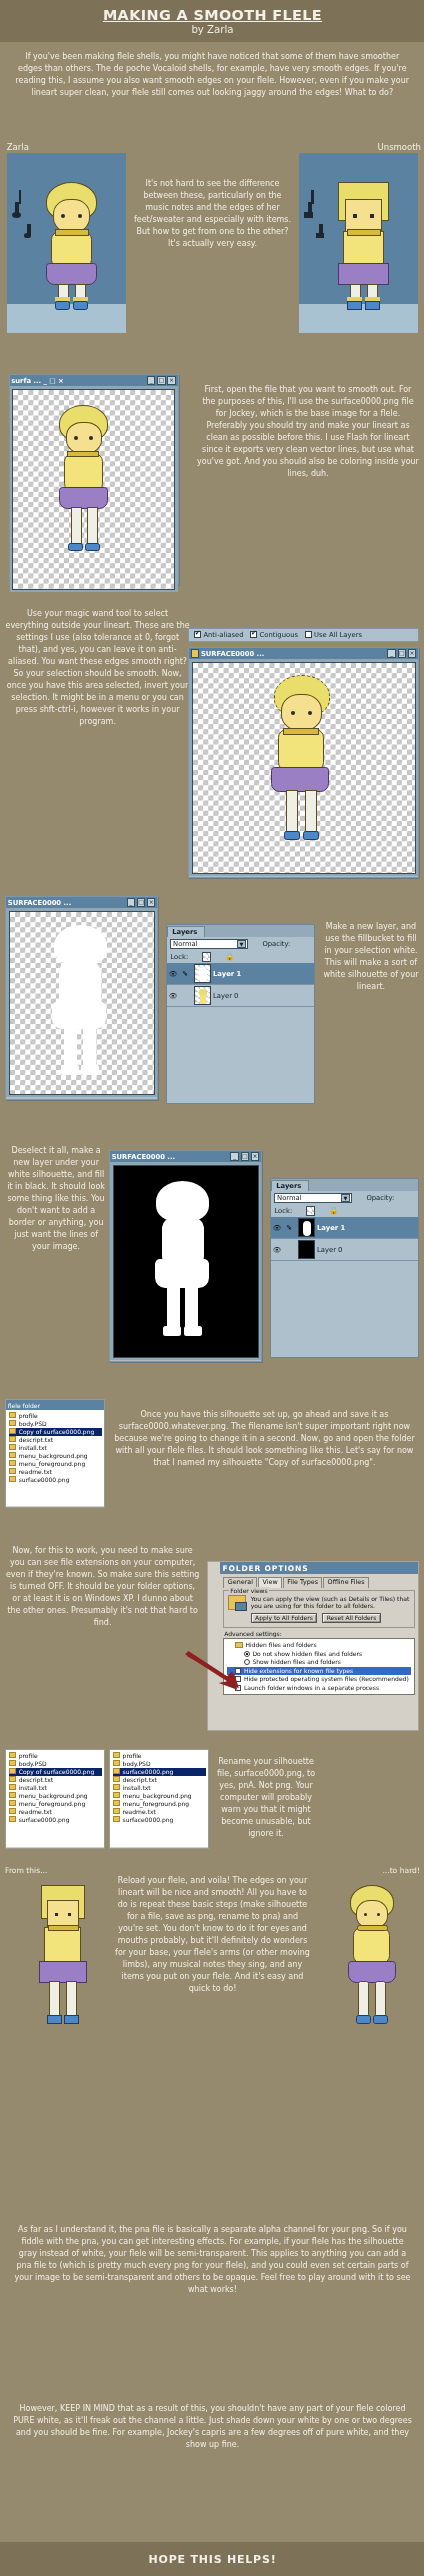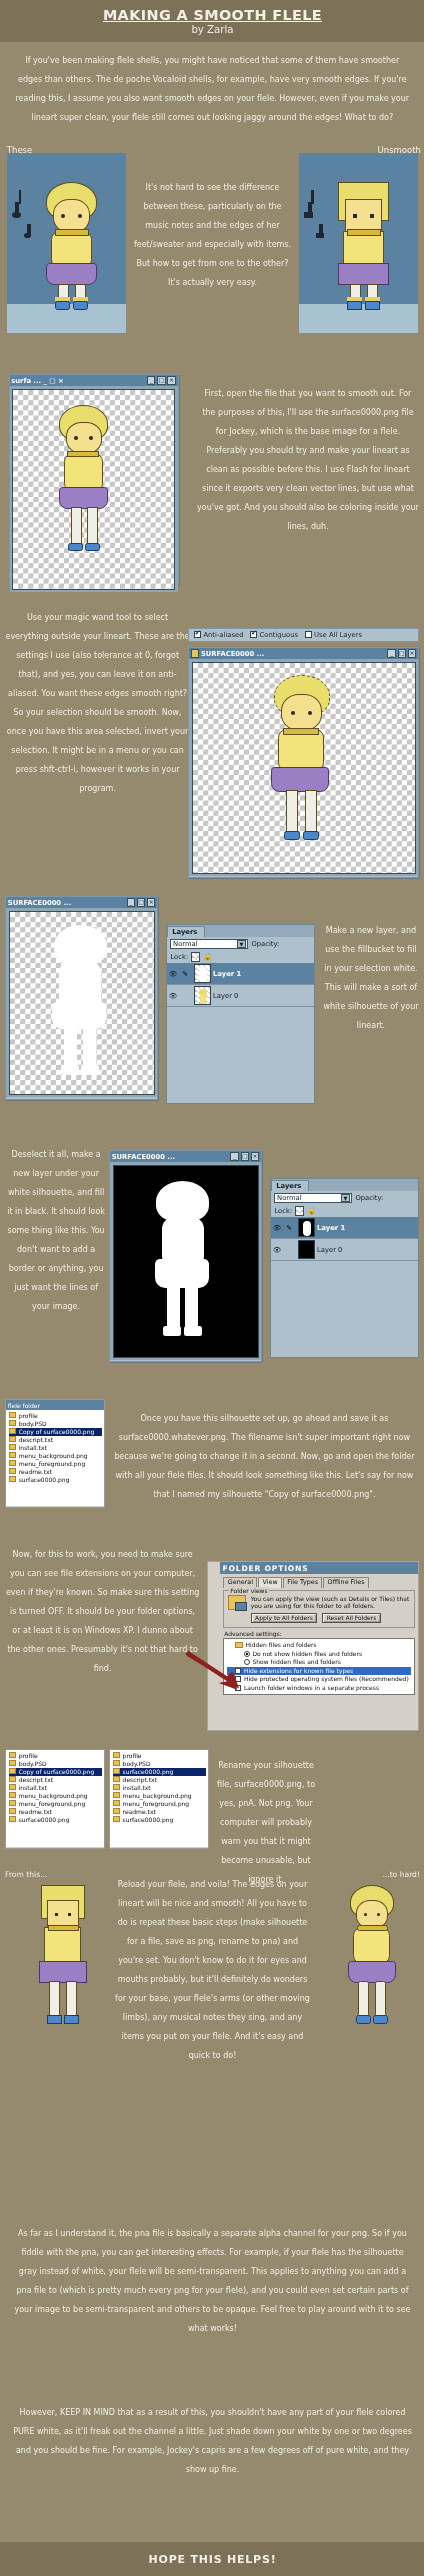--- a/index.html
+++ b/index.html
@@ -22,21 +22,21 @@
   }
   .byline { color:#efece3; font-size:10.2px; margin-top:1.7px; }
   .footer {
     position:absolute; left:0; bottom:0; width:425px; height:34px;
     background:#7d7258; display:flex; align-items:center; justify-content:center;
   }
   .footer span { color:#f3f0e8; font-size:11px; font-weight:bold; letter-spacing:0.8px; }
 
   
   .prose {
-    color:#f2efe6; font-size:8px; line-height:19px; text-align:center;
+    color:#f2efe6; font-size:8px; line-height:12px; text-align:center;
     font-family:"DejaVu Sans", sans-serif;
   }
   .block { position:absolute; }
 
   
   .win {
     position:absolute; background:#aebfcb; border:1.7px solid #7e96a8;
     box-shadow:0.8px 0.8px 0 #5e7486;
   }
   .titlebar {
@@ -74,21 +74,21 @@
     content:"✔"; position:absolute; left:-0.4px; top:-3px; font-size:6.8px; color:#17252e;
   }
 
   
   .pal { position:absolute; background:#aec0cc; border:0.8px solid #6e8596;margin-top:28px; }
   .pal-tabrow { height:12px; background:#94aabb; display:flex; align-items:flex-end; }
   .pal-tab {
     background:#aec0cc; font-size:6.8px; font-weight:bold; color:#142029;
     padding:0.8px 6.8px 0.8px 4.2px; border:0.8px solid #6e8596; border-bottom:none;
   }
-  .pal-row { display:flex; align-items:center; gap:3px; padding:1.7px 3.4px; font-size:6.8px; color:#142029; }
+  .pal-row { display:flex; align-items:center; gap:14px; padding:1.7px 3.4px; font-size:6.8px; color:#142029; }
   .combo {
     background:#fff; border:0.8px solid #3d5262; font-size:6.8px; padding:0 1.7px;
     display:flex; align-items:center; justify-content:space-between; height:10.2px;
   }
   .combo .arrow { background:#aec0cc; border:0.8px solid #3d5262; width:8.5px; height:7.6px;
     font-size:5.1px; text-align:center; line-height:6.8px; }
   .lyr { display:flex; align-items:center; height:22px; border-bottom:0.8px solid #7d93a3; }
   .lyr.sel { background:#5b83a1; }
   .lyr .eye { width:12px; text-align:center; font-size:6.8px; }
   .lyr .brush { width:12px; text-align:center; font-size:6.8px; }
@@ -135,21 +135,21 @@
 <body>
 
 <div class="header">
   <div class="title">MAKING A SMOOTH FLELE</div>
   <div class="byline">by Zarla</div>
 </div>
 
 <div class="block prose" style="left:15.3px; top:51px; width:394px;">If you've been making flele shells, you might have noticed that some of them have smoother edges than others. The de poche Vocaloid shells, for example, have very smooth edges. If you're reading this, I assume you also want smooth edges on your flele. However, even if you make your lineart super clean, your flele still comes out looking jaggy around the edges! What to do?</div>
 
 <div class="block" style="left:5.1px; top:140px; width:17px; height:10.2px;"></div>
-<div class="block prose" style="left:6.8px; top:141px; width:68px; text-align:left; font-size:8.5px;">These</div>
+<div class="block prose" style="left:6.8px; top:141px; width:68px; text-align:left; font-size:8.5px;">Zarla</div>
 <div class="block prose" style="left:343px; top:141px; width:78px; text-align:right; font-size:8.5px;">Unsmooth</div>
 
 <div class="charbox" style="left:6.8px; top:153px; width:119px; height:180px; background:#5b83a1;">
   <div style="position:absolute;left:0;bottom:0;width:119px;height:29px;background:#a8c2d2;"></div>
 
   <div style="position:absolute;left:8.5px;top:49px;width:4.2px;height:13.6px;background:#1e2730;"></div>
   <div style="position:absolute;left:5.1px;top:59px;width:9.3px;height:6px;border-radius:50%;background:#1e2730;"></div>
   <div style="position:absolute;left:12px;top:37px;width:2.5px;height:13.6px;background:#1e2730;"></div>
   <div style="position:absolute;left:20.4px;top:71px;width:3.4px;height:11px;background:#1e2730;"></div>
   <div style="position:absolute;left:17px;top:80px;width:7.6px;height:5.1px;border-radius:50%;background:#1e2730;"></div>

